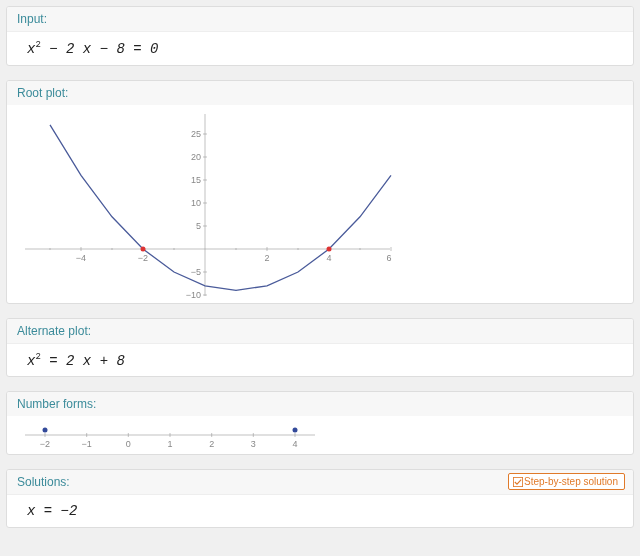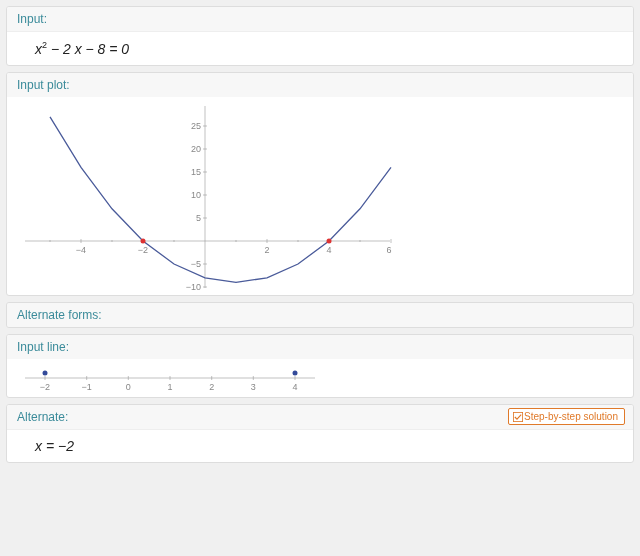--- a/index.html
+++ b/index.html
@@ -1,39 +1,39 @@
 <!DOCTYPE html>
 <html><head>
 <meta charset="utf-8">
 <style>
   html,body{margin:0;padding:0;background:#f0f0f0;width:640px;font-family:Arial,Helvetica,sans-serif;font-size:12px;color:#333}
   .page{padding:6px 6px 4px}
-  .card{background:#fff;border:1px solid #ddd;border-radius:3px;margin-bottom:6px;overflow:hidden}
+  .card{background:#fff;border:1px solid #ddd;border-radius:3px;margin-bottom:14px;overflow:hidden}
   .hdr{background:#f7f7f7;color:#3b8b9a;font-size:12px;padding:5px 10px 5px}
-  .row{border-top:1px solid #eee;padding:8px 28px;font-family:Liberation Sans, sans-serif;font-size:14px;color:#222;font-style:italic}
+  .row{border-top:1px solid #eee;padding:8px 20px;font-family:Liberation Mono, monospace;font-size:14px;color:#222;font-style:italic}
   .row:first-of-type{border-top:none}
   .card svg{display:block}
   .hdr-line{position:relative}
   .sbs{position:absolute;right:8px;top:3px;border:1px solid #e07a2a;border-radius:2px;background:#fff;font-size:10px;color:#e07a2a;padding:2px 6px 2px 4px;display:flex;align-items:flex-end;gap:1px;cursor:pointer}
   .sbs svg{width:10px;height:10px;fill:#e07a2a}
 </style>
 </head>
 <body>
 
 <div class="page">
 
   <div class="card">
     <div class="hdr">Input:</div>
     <div class="row">
       <span style="font-style:italic">x</span><sup style="font-style:normal;font-size:9px">2</sup> − 2 <span style="font-style:italic">x</span> − 8 = 0
     </div>
   </div>
 
   <div class="card">
-    <div class="hdr">Input plot:</div>
+    <div class="hdr">Root plot:</div>
     <div style="padding:4px 0 4px 8px">
       <svg width="380" height="190" viewBox="0 0 380 190">
 
         <g stroke="#999" stroke-width="0.6" font-family="Arial" font-size="9" fill="#888">
 
           <line x1="10" y1="140" x2="375" y2="140"></line>
           <line x1="190" y1="5" x2="190" y2="187"></line>
 
           <g text-anchor="middle">
             <line x1="66" y1="138" x2="66" y2="142"></line>
@@ -77,25 +77,26 @@
 
         <path d="M 35 15.8 L 66 66.4 L 97 107.8 L 128 140 L 159 163 L 190 176.8 L 221 181.4 L 252 176.8 L 283 163 L 314 140 L 345 107.8 L 376 66.4" fill="none" stroke="#4a5b9a" stroke-width="1.3"></path>
 
         <circle cx="128" cy="140" r="2.5" fill="#d33"></circle>
         <circle cx="314" cy="140" r="2.5" fill="#d33"></circle>
       </svg>
     </div>
   </div>
 
   <div class="card">
-    <div class="hdr">Alternate forms:</div>
+    <div class="hdr">Alternate plot:</div>
+    <div class="row"><span style="font-style:italic">x</span><sup style="font-style:normal;font-size:9px">2</sup> = 2 <span style="font-style:italic">x</span> + 8</div>
   </div>
 
   <div class="card">
-    <div class="hdr">Input line:</div>
+    <div class="hdr">Number forms:</div>
     <div style="padding:6px 8px 2px">
       <svg width="310" height="30" viewBox="0 0 310 30">
         <g stroke="#999" stroke-width="0.6" font-family="Arial" font-size="9" fill="#888">
           <line x1="10" y1="13" x2="300" y2="13"></line>
           <g text-anchor="middle">
             <line x1="30" y1="11" x2="30" y2="15"></line>
               <text x="30" y="25" stroke="none">−2</text>
             <line x1="71.7" y1="11" x2="71.7" y2="15"></line>
               <text x="71.7" y="25" stroke="none">−1</text>
             <line x1="113.3" y1="11" x2="113.3" y2="15"></line>
@@ -111,21 +112,21 @@
           </g>
         </g>
         <circle cx="30" cy="8" r="2.5" fill="#334a9a"></circle>
         <circle cx="280" cy="8" r="2.5" fill="#334a9a"></circle>
       </svg>
     </div>
   </div>
 
   <div class="card">
     <div class="hdr hdr-line">
-      <span>Alternate:</span>
+      <span>Solutions:</span>
       <div class="sbs">
         <svg viewBox="0 0 12 12">
             <rect x="0.5" y="0.5" width="11" height="11" fill="none" stroke="#e07a2a"></rect>
             <path d="M2.2 6 L4.8 8.6 L9.8 3.2" fill="none" stroke="#e07a2a" stroke-width="1.4"></path>
           </svg>
         <span>Step-by-step solution</span>
       </div>
     </div>
     <div class="row"><span style="font-style:italic">x</span> = −2</div>
 

